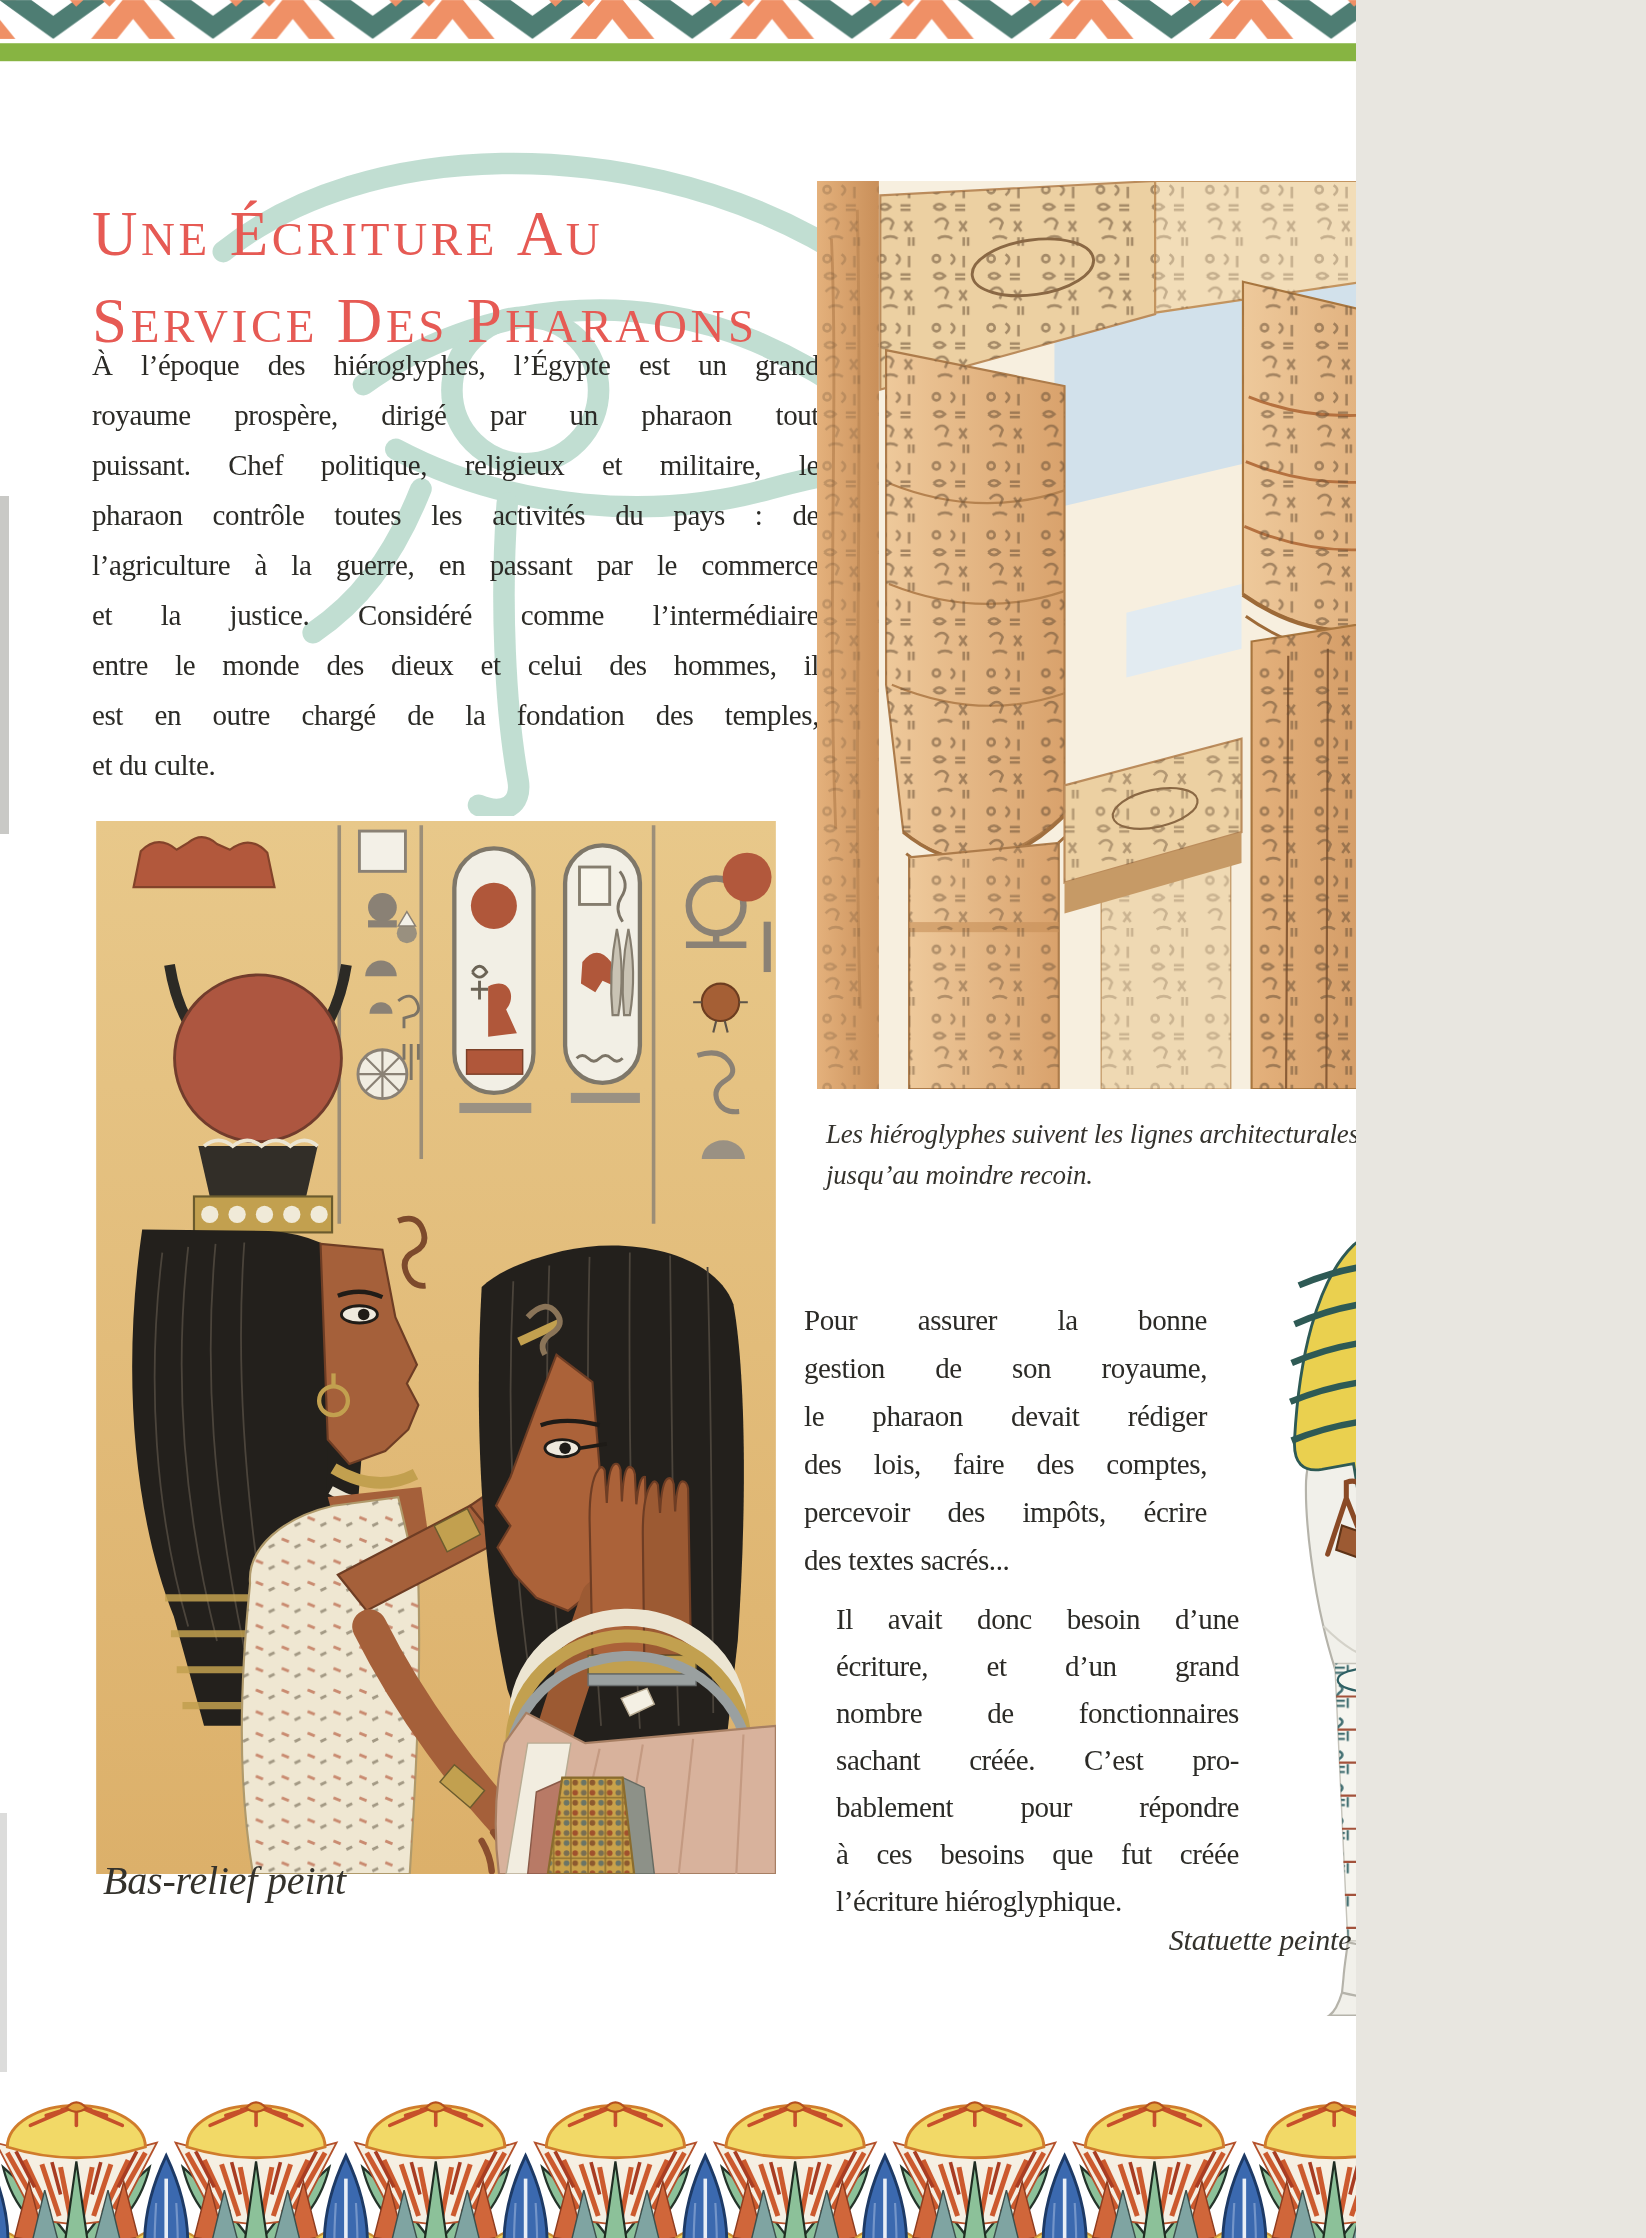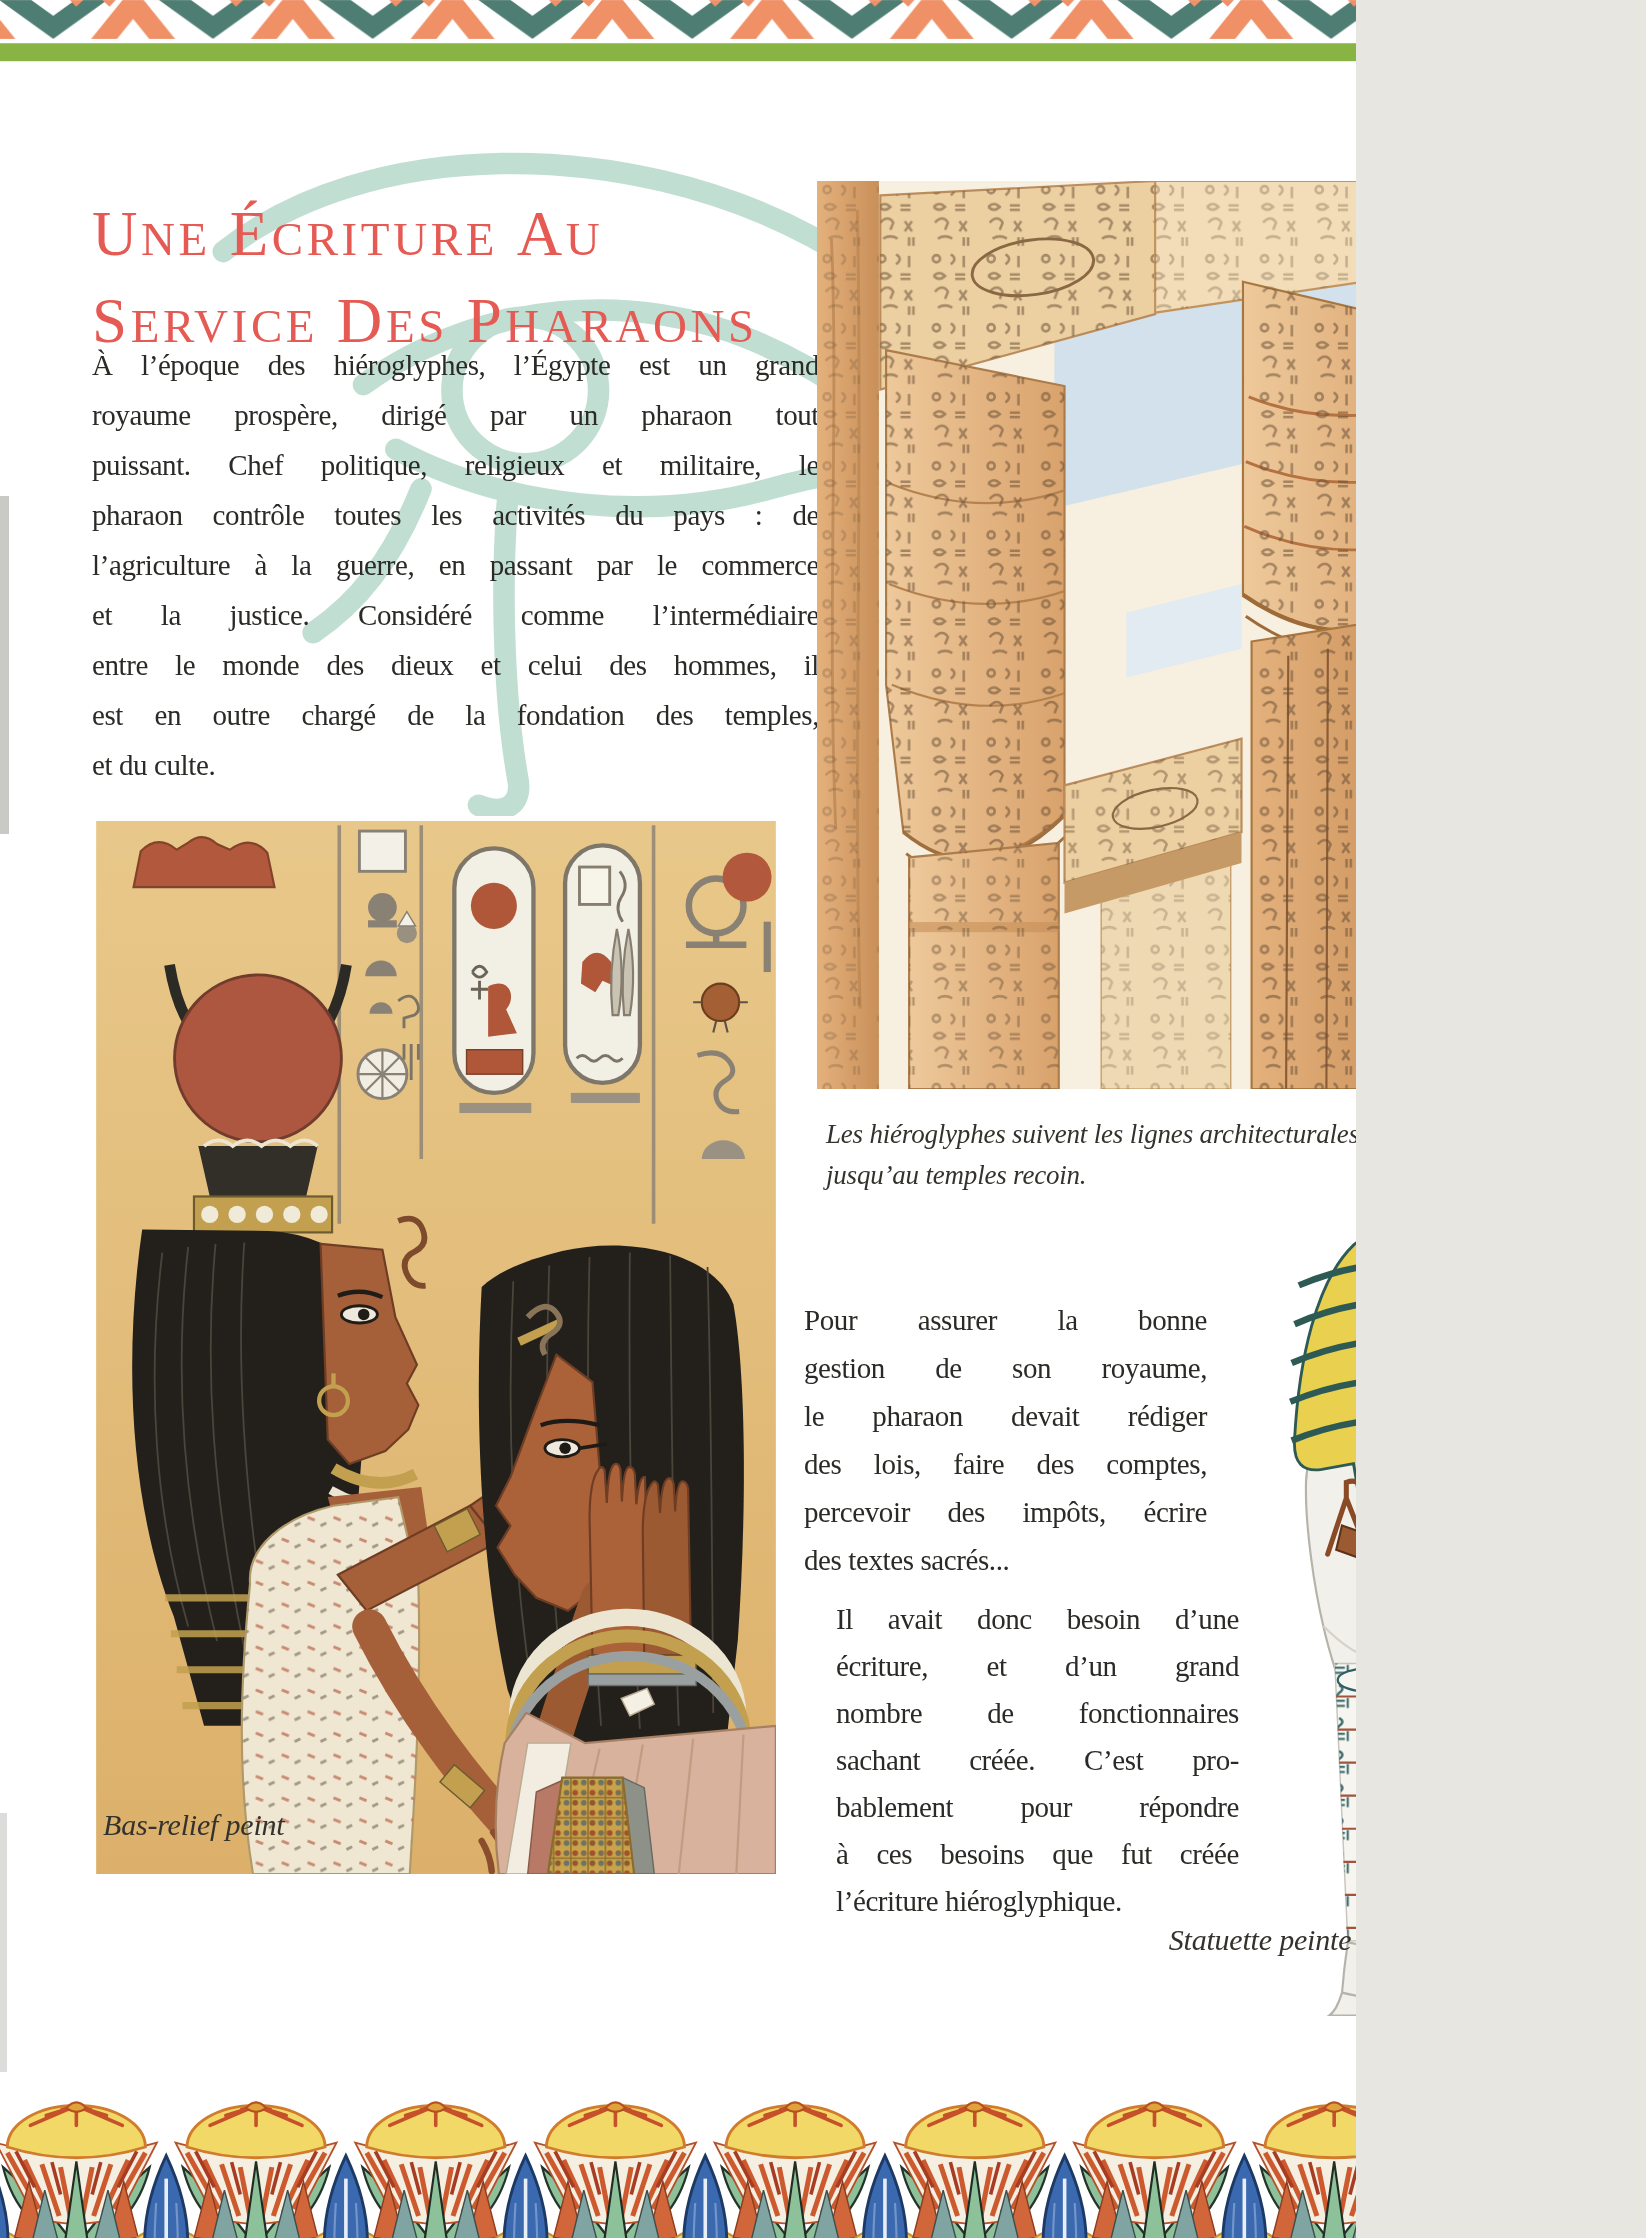--- a/index.html
+++ b/index.html
@@ -30,21 +30,21 @@
   .bodytext{font-size:29px;line-height:50px;letter-spacing:-0.4px;color:#2b2a26;}
   .justify .tline{text-align:justify;text-align-last:justify;}
   .justify .tline:last-child{text-align-last:left;}
   .intro{left:92px;top:340px;width:727px;}
   .col2{left:804px;top:1296px;width:403px;line-height:48px;}
   .col3{left:824px;top:1596px;width:403px;line-height:47px;margin-left:12px;}
 
   
   .caption{font-style:italic;font-size:27px;line-height:41px;color:#34322c;letter-spacing:-0.2px;}
   .cap-columns{left:826px;top:1114px;width:647px;}
-  .cap-basrelief{left:103px;top:1804px;width:360px;font-size:30px;font-style:italic;}
+  .cap-basrelief{left:103px;top:1860px;width:360px;font-size:40px;font-style:italic;}
   .cap-statuette{left:1109px;top:1919px;width:302px;font-size:30px;text-align:center;}
 
   .pagenum{left:1586px;top:1091px;font-size:33px;color:#e65a54;}
 
   
   .fig{overflow:hidden;}
   .fig-columns{left:817px;top:181px;}
   .fig-basrelief{left:96px;top:821px;}
   .fig-statuette{left:1273px;top:1216px;}
   .lotus-border{left:0;top:2101px;}
@@ -180,21 +180,21 @@
     <g>
       <rect x="892" y="0" width="92" height="1262" fill="url(#lg2)"></rect>
       <path d="M 912,60 C 922,380 906,800 918,1160" stroke="#b07c49" stroke-width="4" fill="none" opacity=".6"></path>
       <rect x="892" y="0" width="92" height="1262" fill="url(#phg)" opacity=".45"></rect>
       <line x1="892" y1="0" x2="892" y2="1262" stroke="#a87a48" stroke-width="3"></line>
     </g>
   </svg>
 
   <div class="abs caption cap-columns">
       <div class="tline">Les hiéroglyphes suivent les lignes architecturales</div>
-      <div class="tline">jusqu’au temples recoin.</div>
+      <div class="tline">jusqu’au moindre recoin.</div>
     </div>
 
   <div class="abs pagenum">7</div>
 
   <svg class="abs fig fig-basrelief" width="680" height="1053" viewBox="0 0 945 1464">
     <defs>
       <linearGradient id="bgGold" x1="0" y1="0" x2="0" y2="1">
         <stop offset="0" stop-color="#e8c88a"></stop>
           <stop offset="1" stop-color="#dcb06a"></stop>
       </linearGradient>

